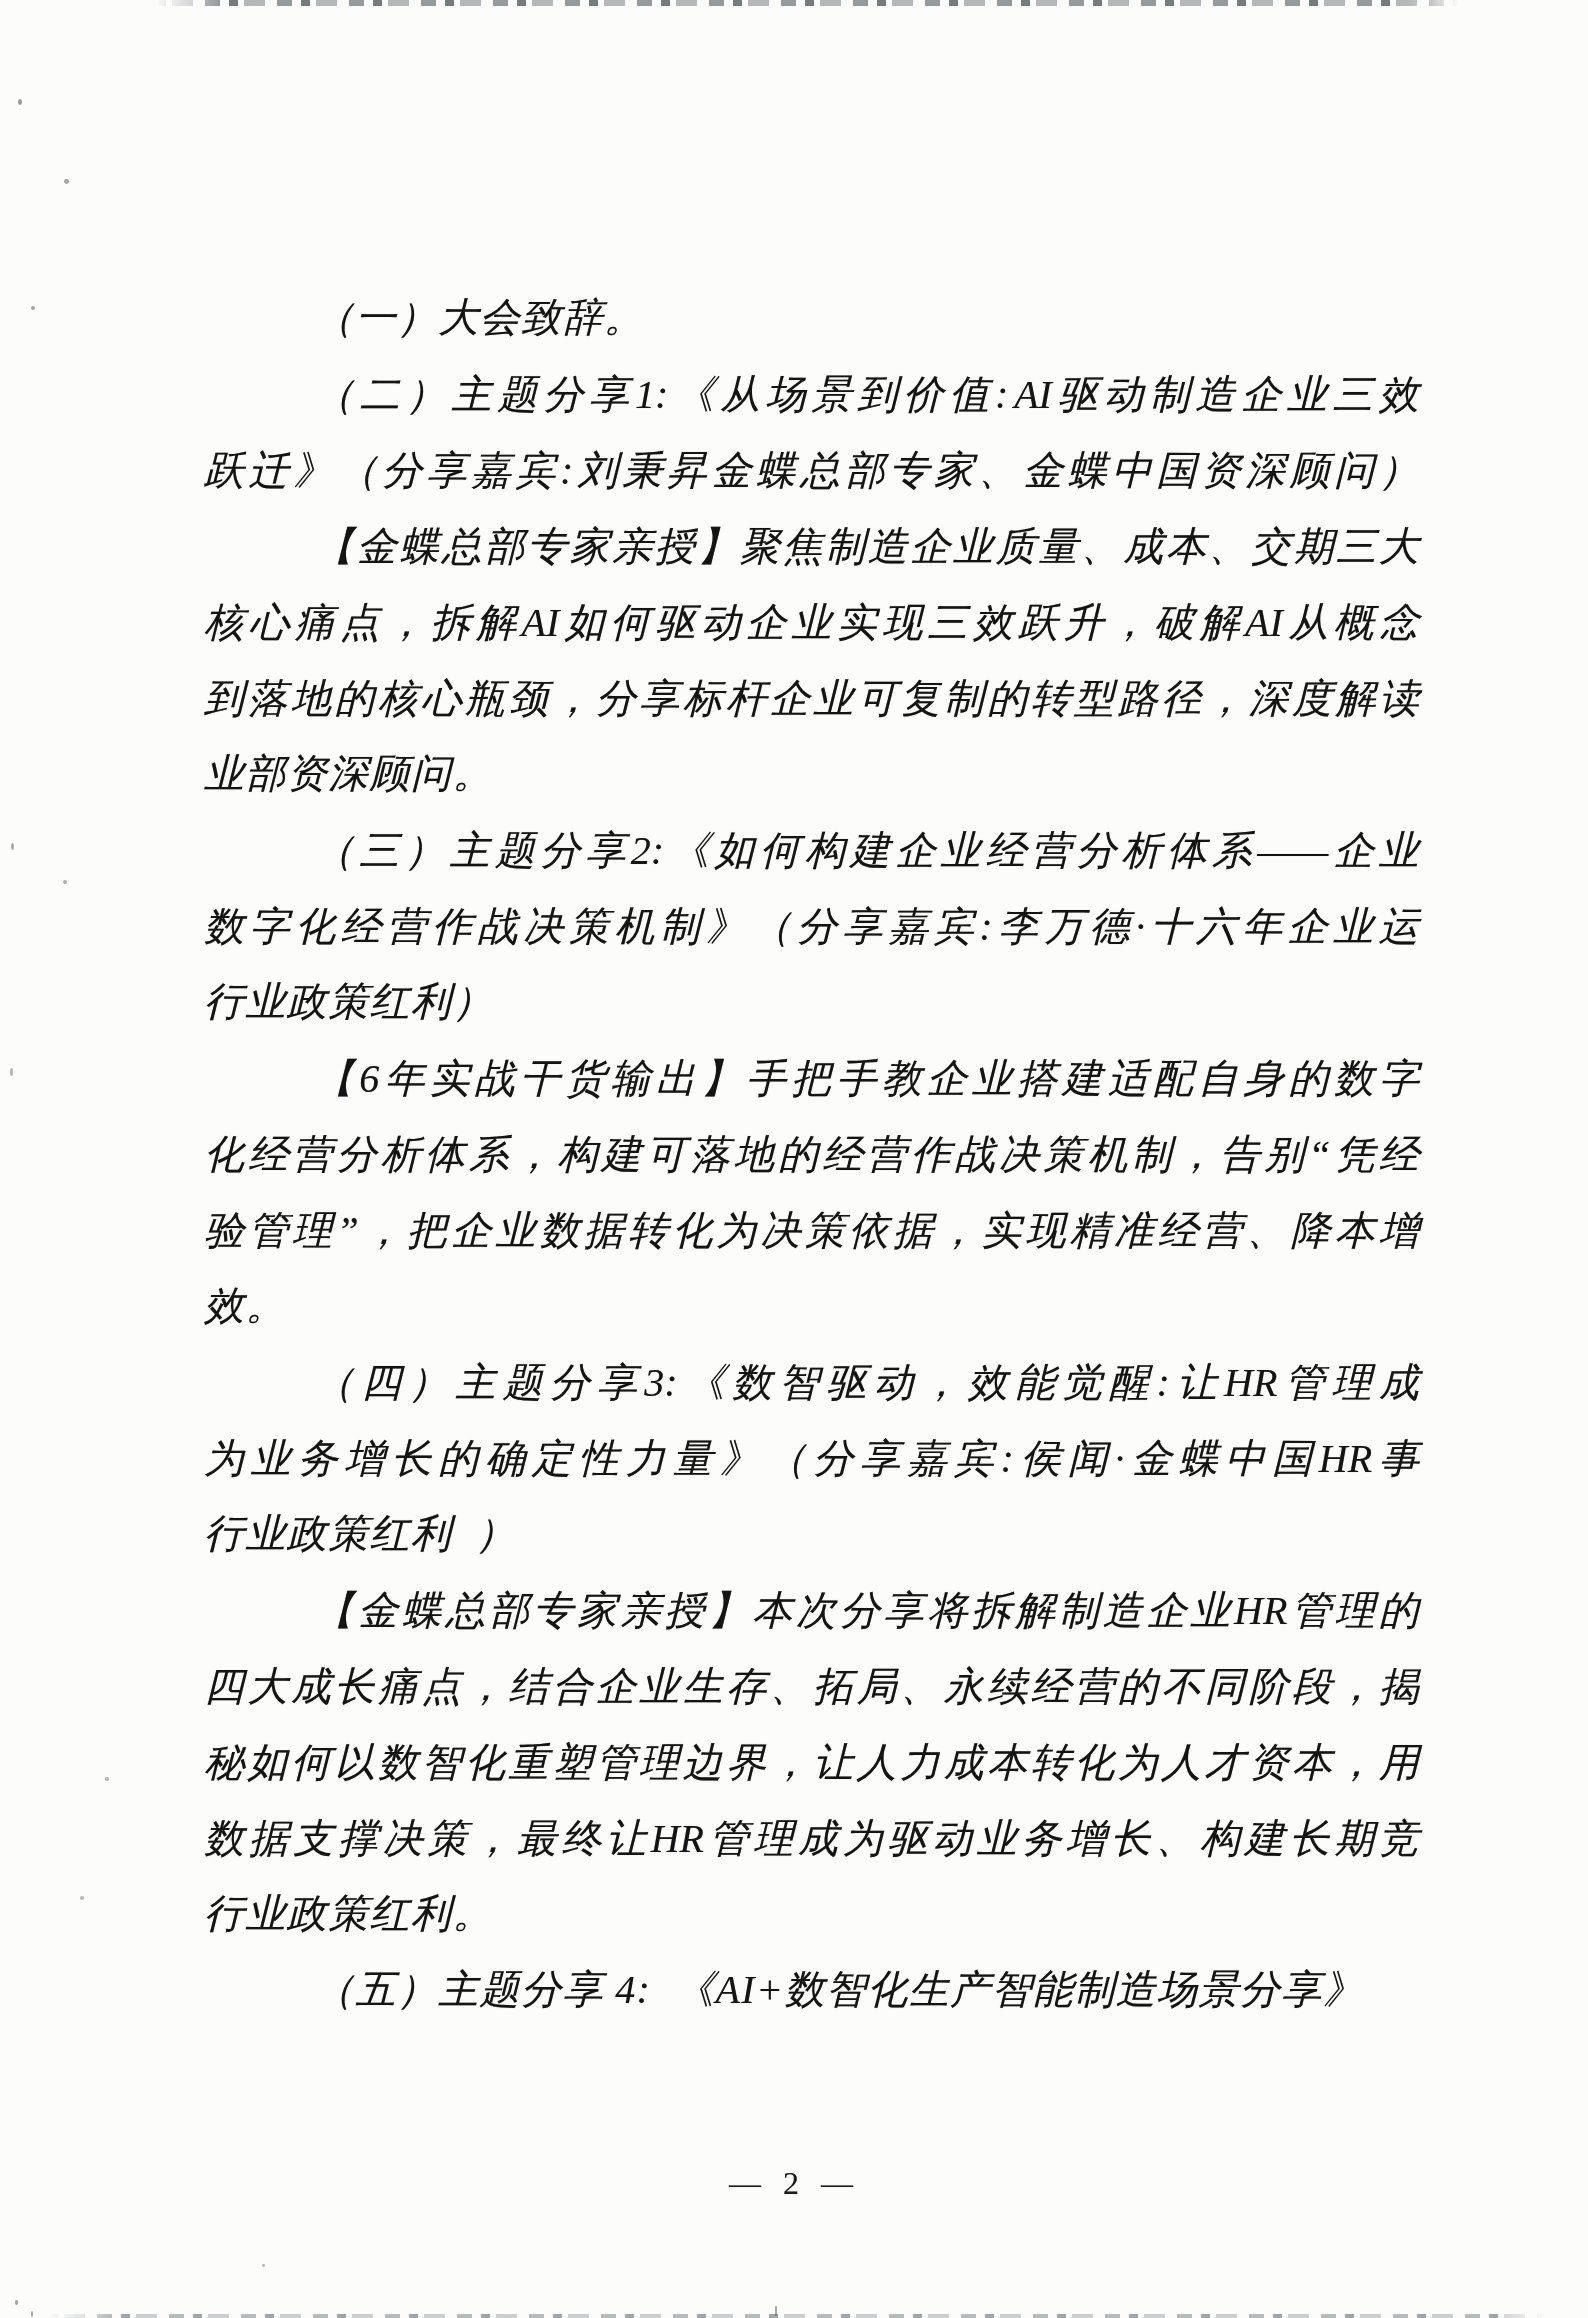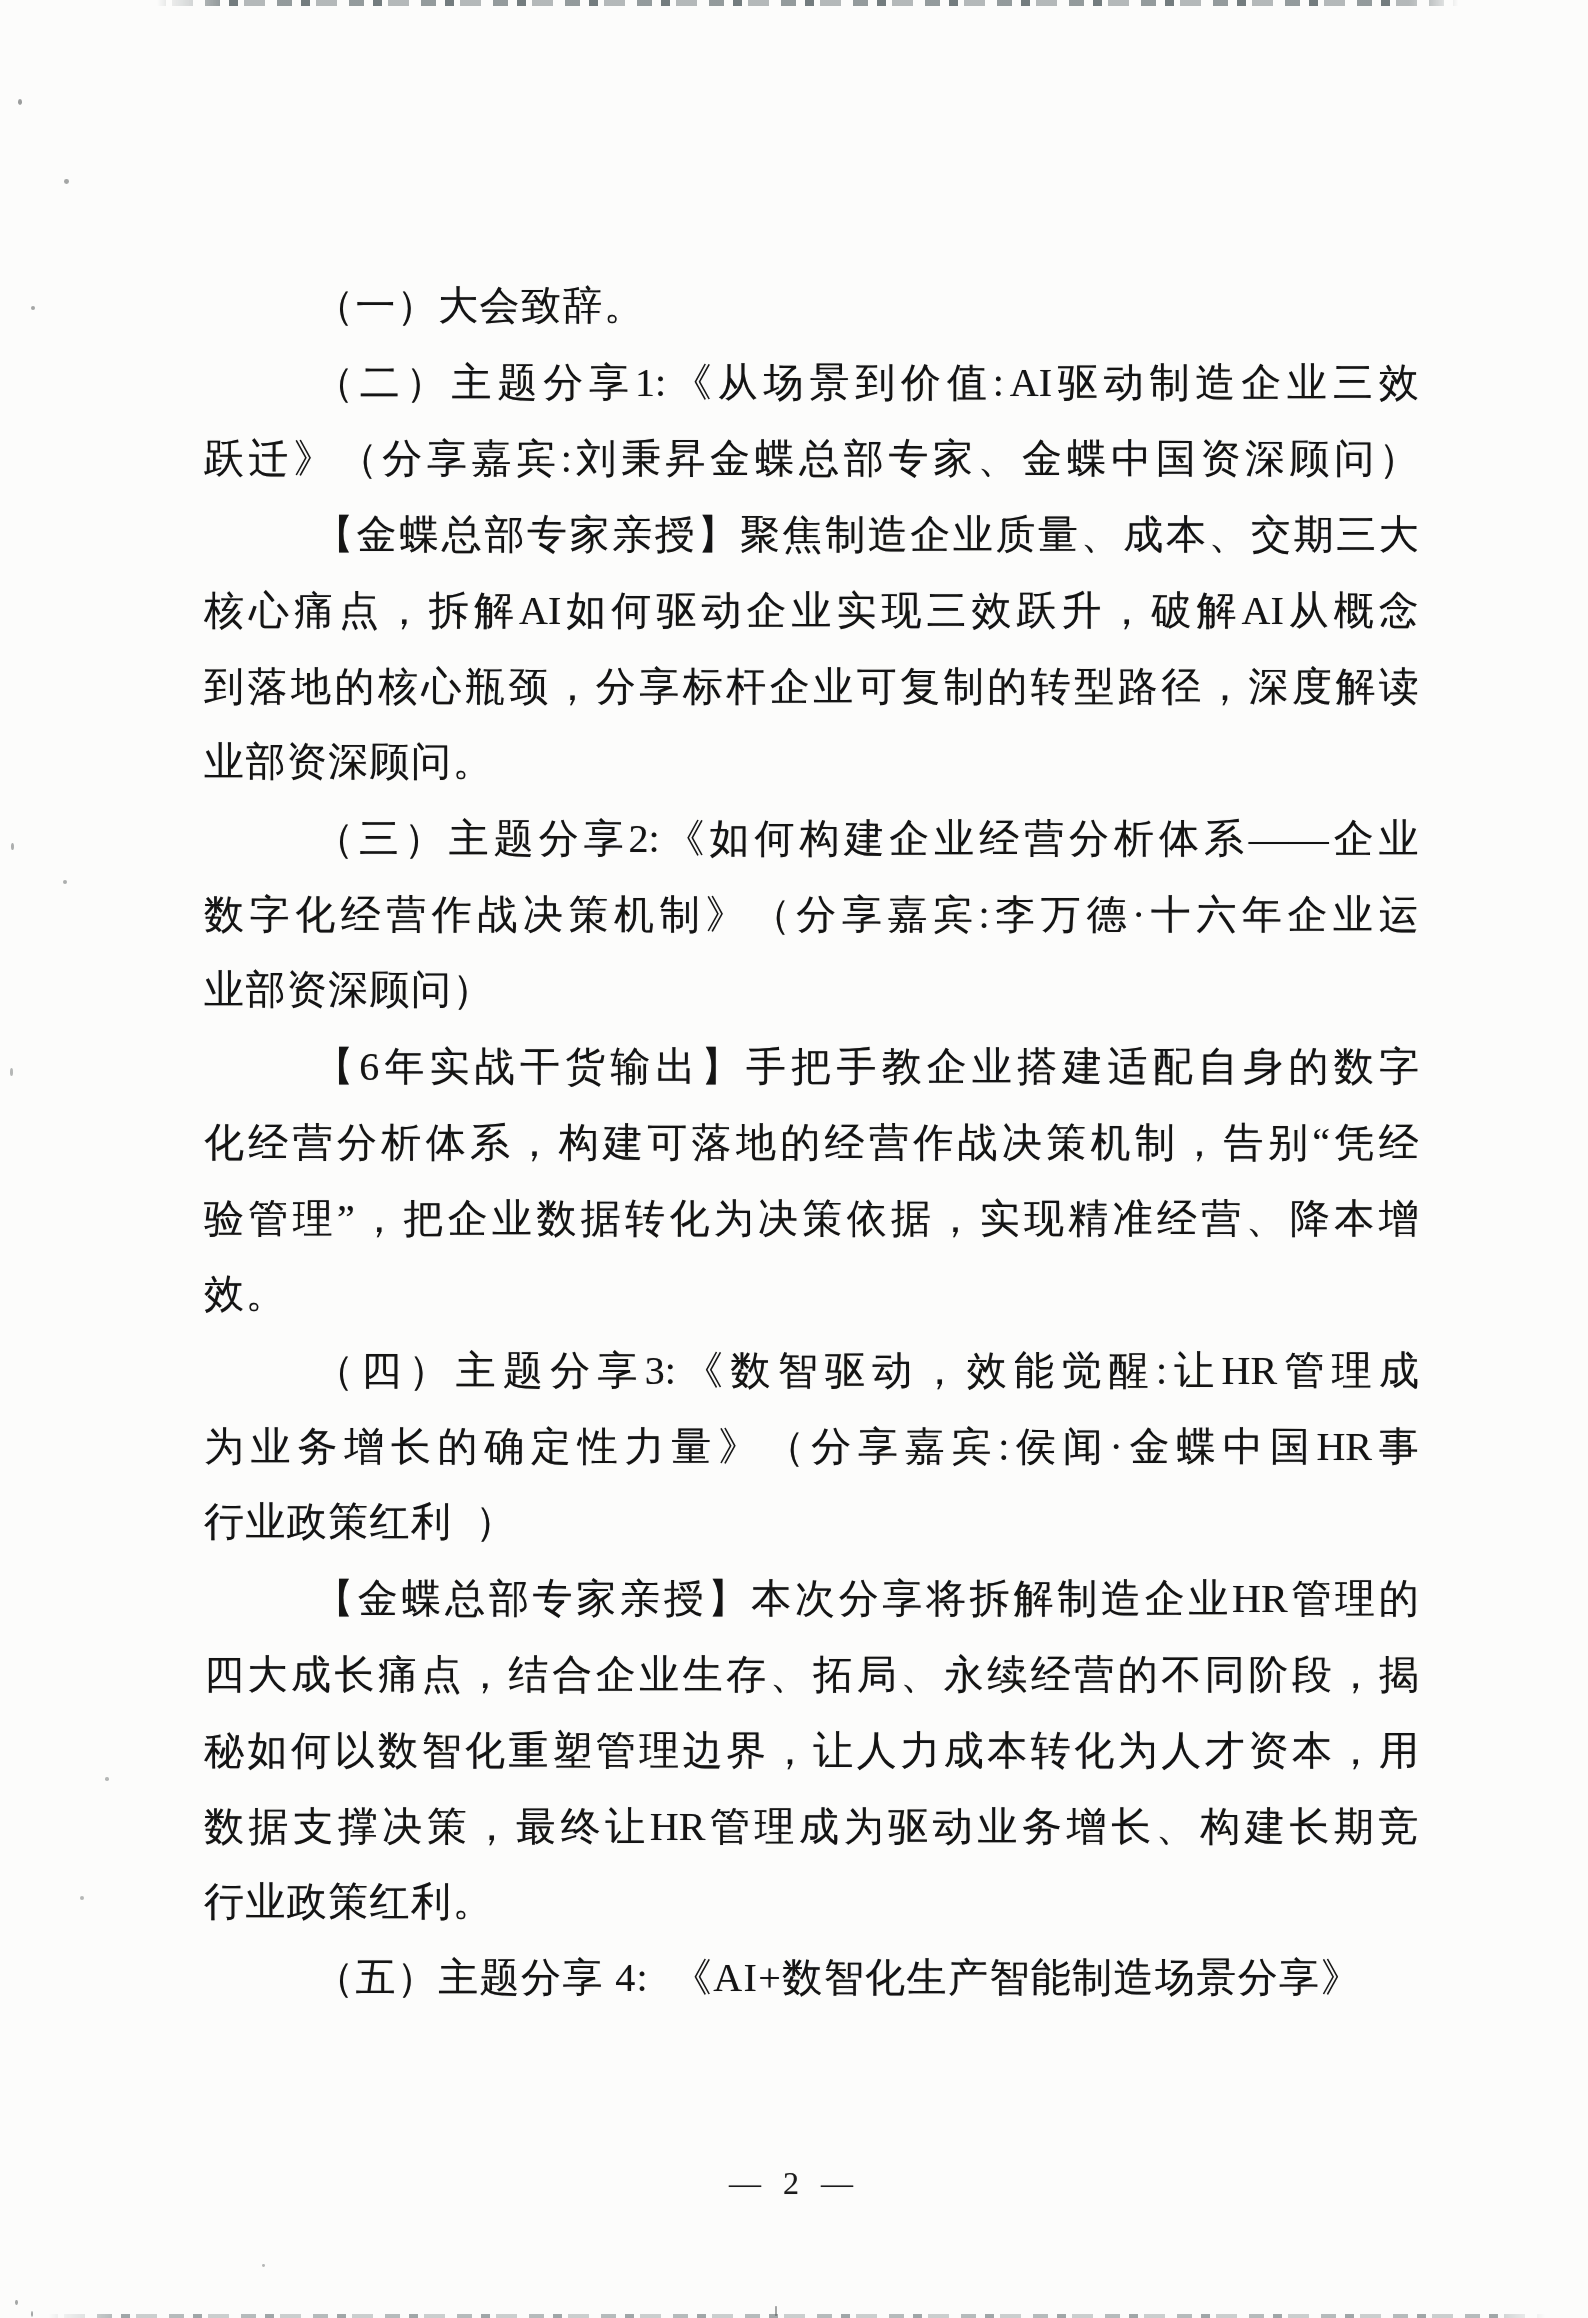--- a/index.html
+++ b/index.html
@@ -39,22 +39,23 @@
   .speck {
     position: absolute;
     background: #4b4f50;
     border-radius: 50%;
   }
 
   
   .doc-body {
     position: absolute;
     left: 204px;
-    top: 268px;
+    top: 280px;
     width: 1215px;
+    font-style: italic;
   }
   .line {
     height: 76px;
     font-size: 40px;
     text-shadow: 0 0 0.7px rgba(20,20,20,0.45);
   }
   .line.justify {
     display: flex;
     justify-content: space-between;
     align-items: center;
@@ -296,21 +297,21 @@
         <span>万</span>
         <span>德</span>
         <span>·</span>
         <span>十</span>
         <span>六</span>
         <span>年</span>
         <span>企</span>
         <span>业</span>
         <span>运</span>
       </div>
-      <div class="line plain">业部资深顾问）</div>
+      <div class="line plain">行业政策红利）</div>
       <div class="line justify indent">
         <span>【</span>
         <span>6</span>
         <span>年</span>
         <span>实</span>
         <span>战</span>
         <span>干</span>
         <span>货</span>
         <span>输</span>
         <span>出</span>

